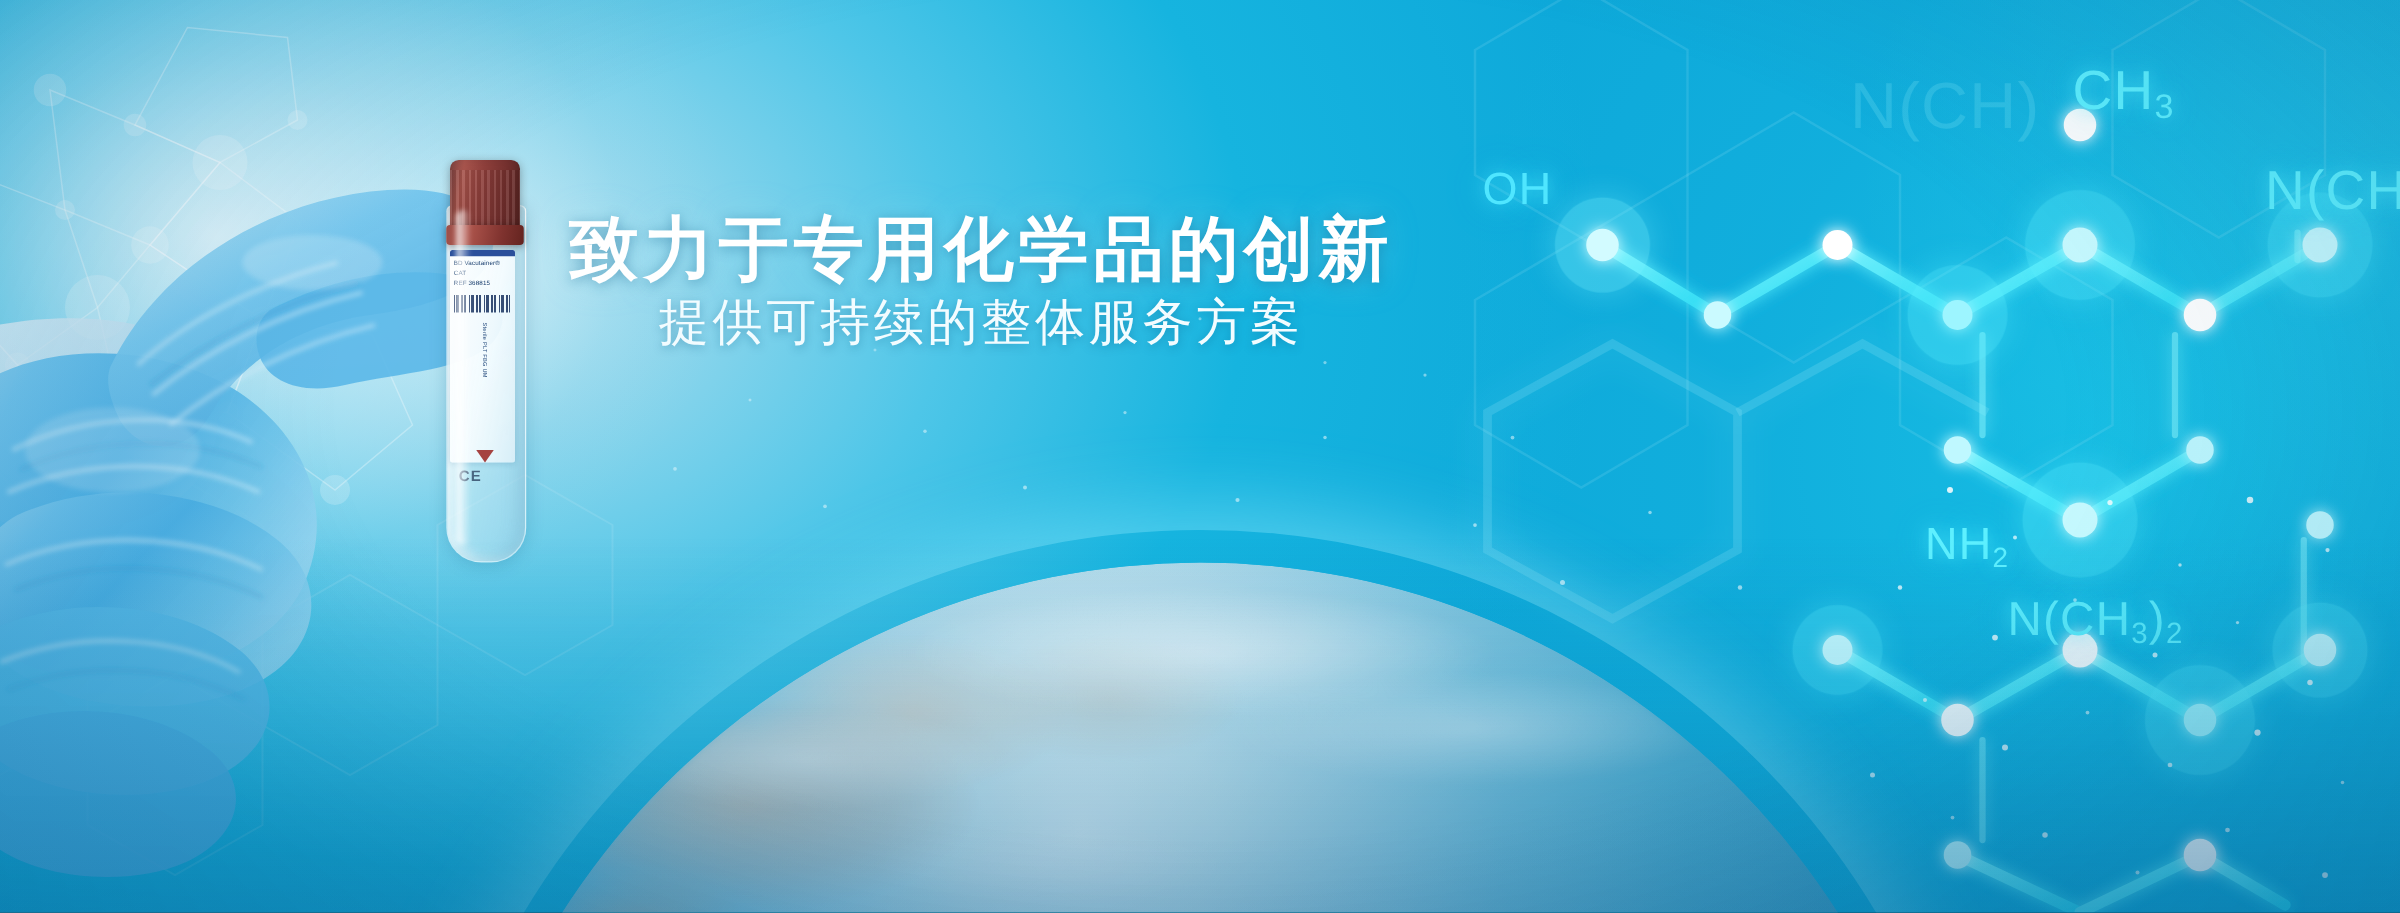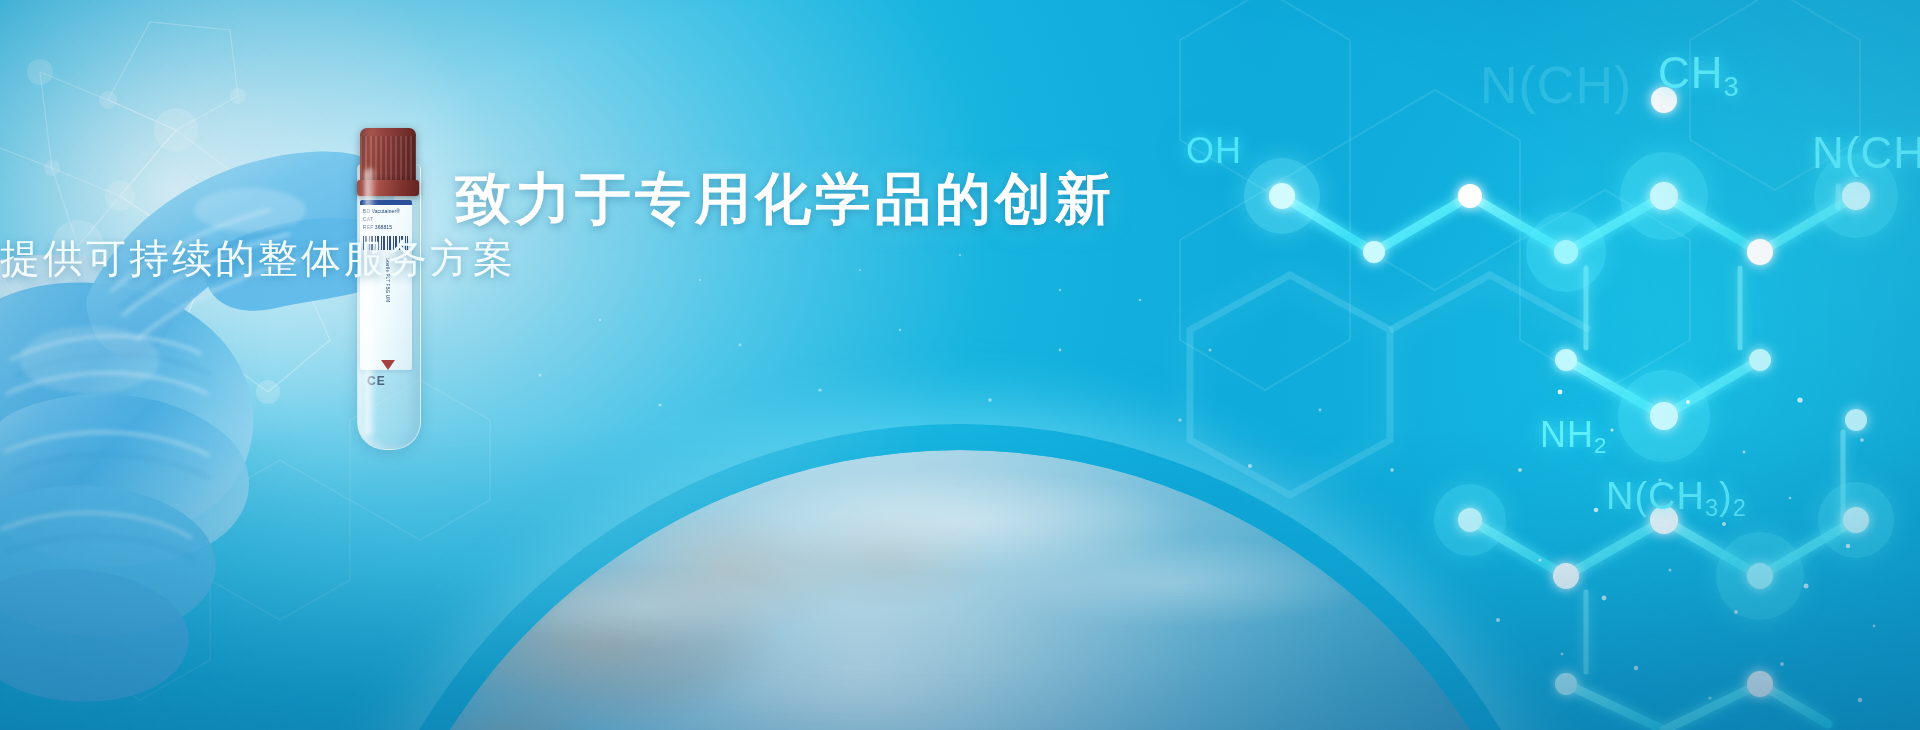--- a/index.html
+++ b/index.html
@@ -169,21 +169,21 @@
     position:absolute; left:0; top:152px; width:1570px;
     text-align:center;
     font-size:56px; font-weight:bold; color:#ffffff;
     letter-spacing:4px; line-height:1.12;
     text-shadow: 0 2px 10px rgba(10,90,135,0.45), 0 0 28px rgba(180,240,255,0.35);
     font-family:"Liberation Sans", sans-serif;
     margin-top:16px;
   }
   .sub1 {
     position:absolute; left:0; top:228px; width:1570px;
-    text-align:left;
+    text-align:center;
     font-size:40px; font-weight:normal; color:#f2fcff;
     letter-spacing:3px; line-height:1.5;
     text-shadow: 0 2px 8px rgba(10,90,135,0.40);
   }
   .sub2 {
     position:absolute; left:0; top:288px; width:1570px;
     text-align:center;
     font-size:40px; font-weight:normal; color:#f2fcff;
     letter-spacing:3px; line-height:1.5;
     text-shadow: 0 2px 8px rgba(10,90,135,0.40);

